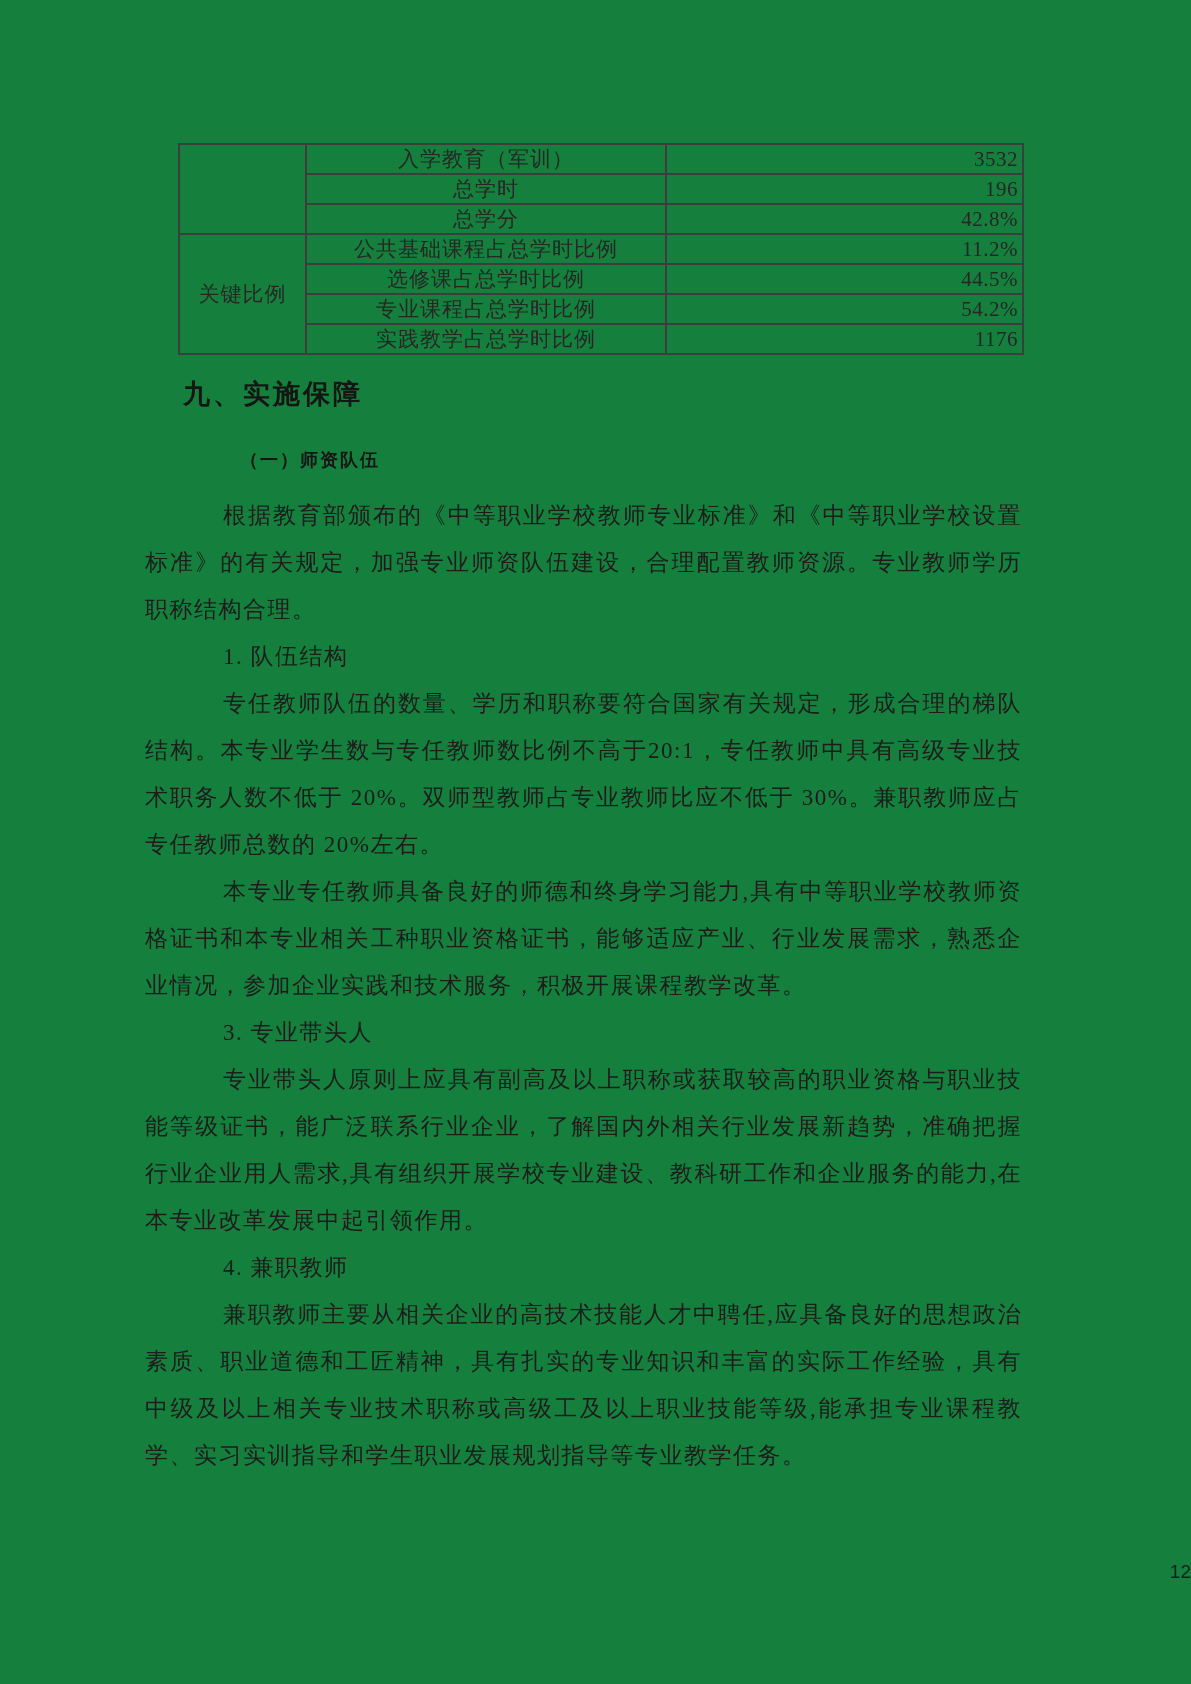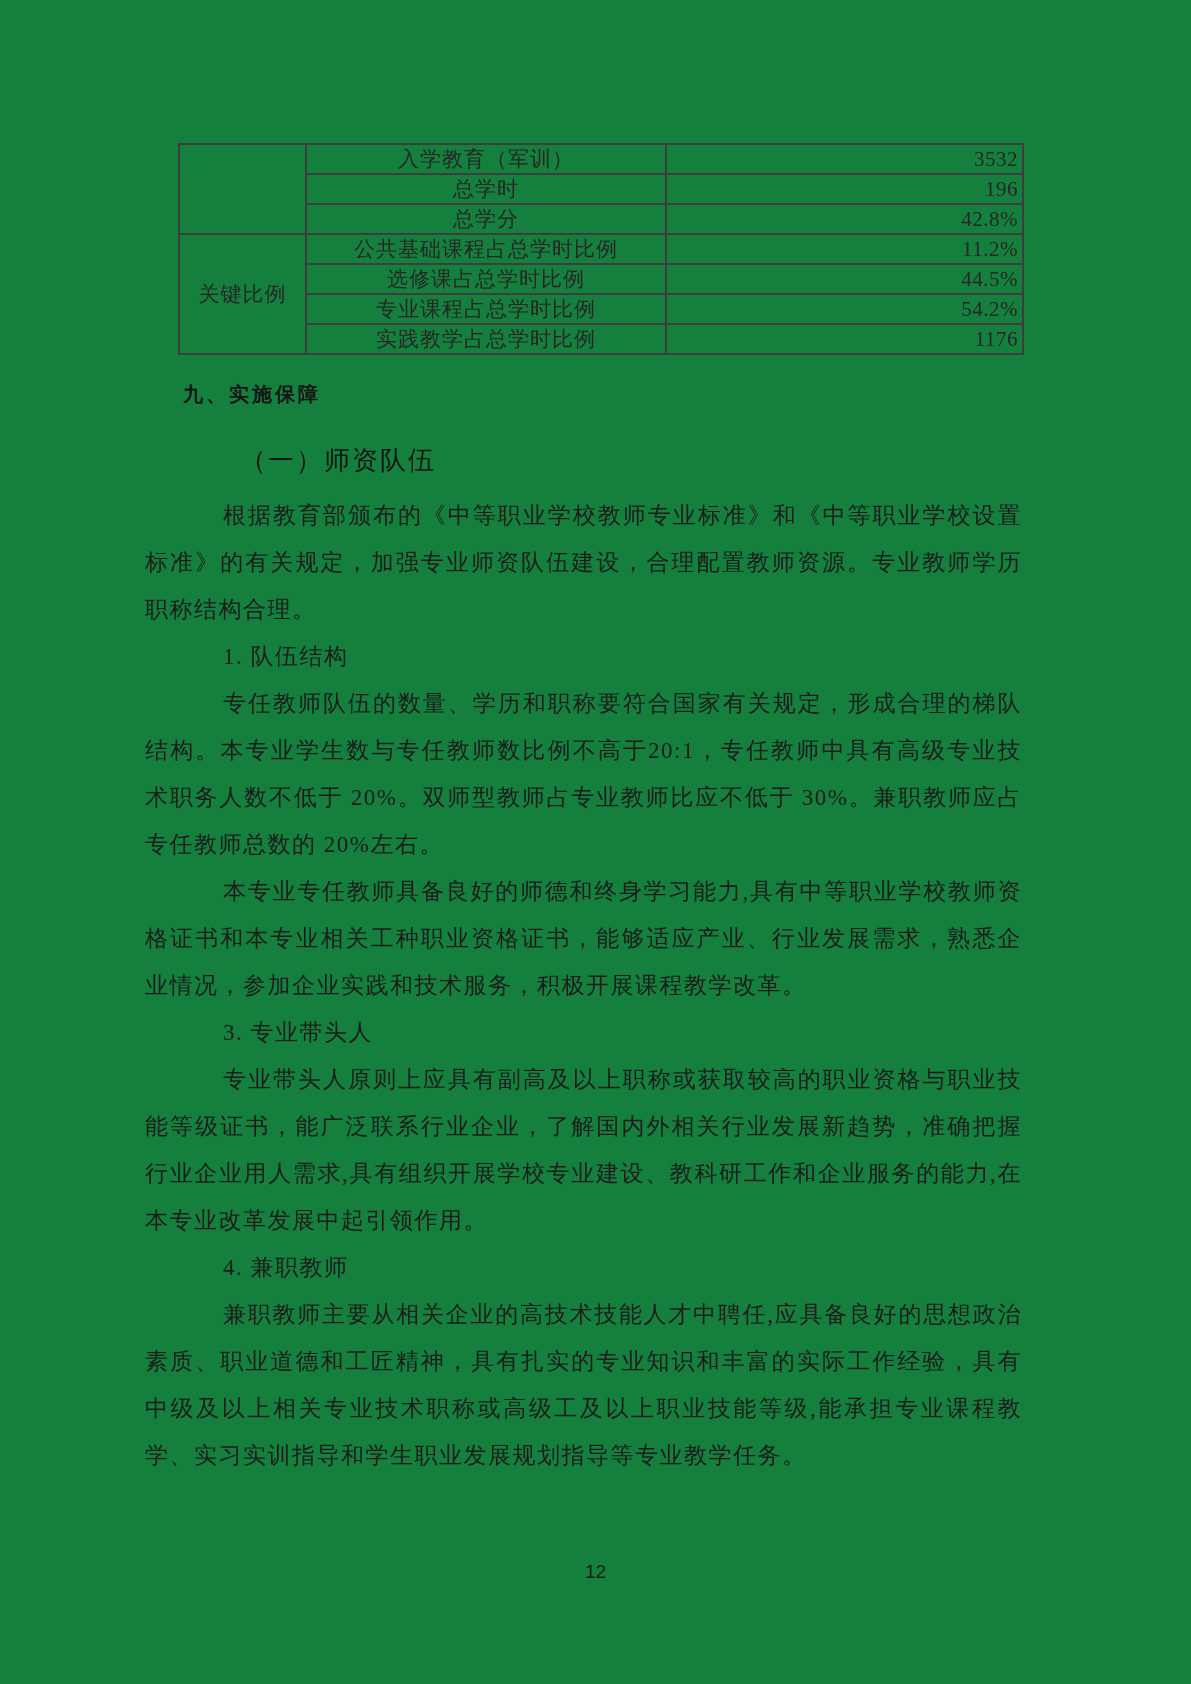--- a/index.html
+++ b/index.html
@@ -36,30 +36,30 @@
   table.stats td.val {
     letter-spacing: 0.5px;
     font-family: "Liberation Serif", "DejaVu Serif", serif;
     text-align: right;
   }
   
   h1.sec-heading {
     margin: 21px 0 0 38px;
     font-family: "Liberation Sans", "DejaVu Sans", sans-serif;
     font-weight: bold;
-    font-size: 20px;
+    font-size: 27px;
     line-height: 36px;
     letter-spacing: 3px;
     color: #151515;
   }
   h2.sub-heading {
     margin: 33px 0 0 95px;
     font-family: "Liberation Sans", "DejaVu Sans", sans-serif;
-    font-weight: normal;
-    font-size: 26px;
+    font-weight: bold;
+    font-size: 18px;
     line-height: 30px;
     letter-spacing: 2px;
     color: #151515;
   }
   
   .bodytext { margin-top: 17px; }
   .bodytext p {
     margin: 0;
     font-size: 23px;
     line-height: 47px;
@@ -69,21 +69,21 @@
     text-indent: 78px;
     color: #1c1c1c;
   }
   .bodytext p.item-title { text-align: left; }
   
   .page-number {
     position: absolute;
     top: 1561px;
     left: 0;
     width: 100%;
-    text-align: center;
+    text-align: right;
     font-family: "Liberation Sans", "DejaVu Sans", sans-serif;
     font-size: 19px;
     color: #1c1c1c;
   }
 </style>
 </head>
 <body>
 
 <div class="page">
   <div class="content">

